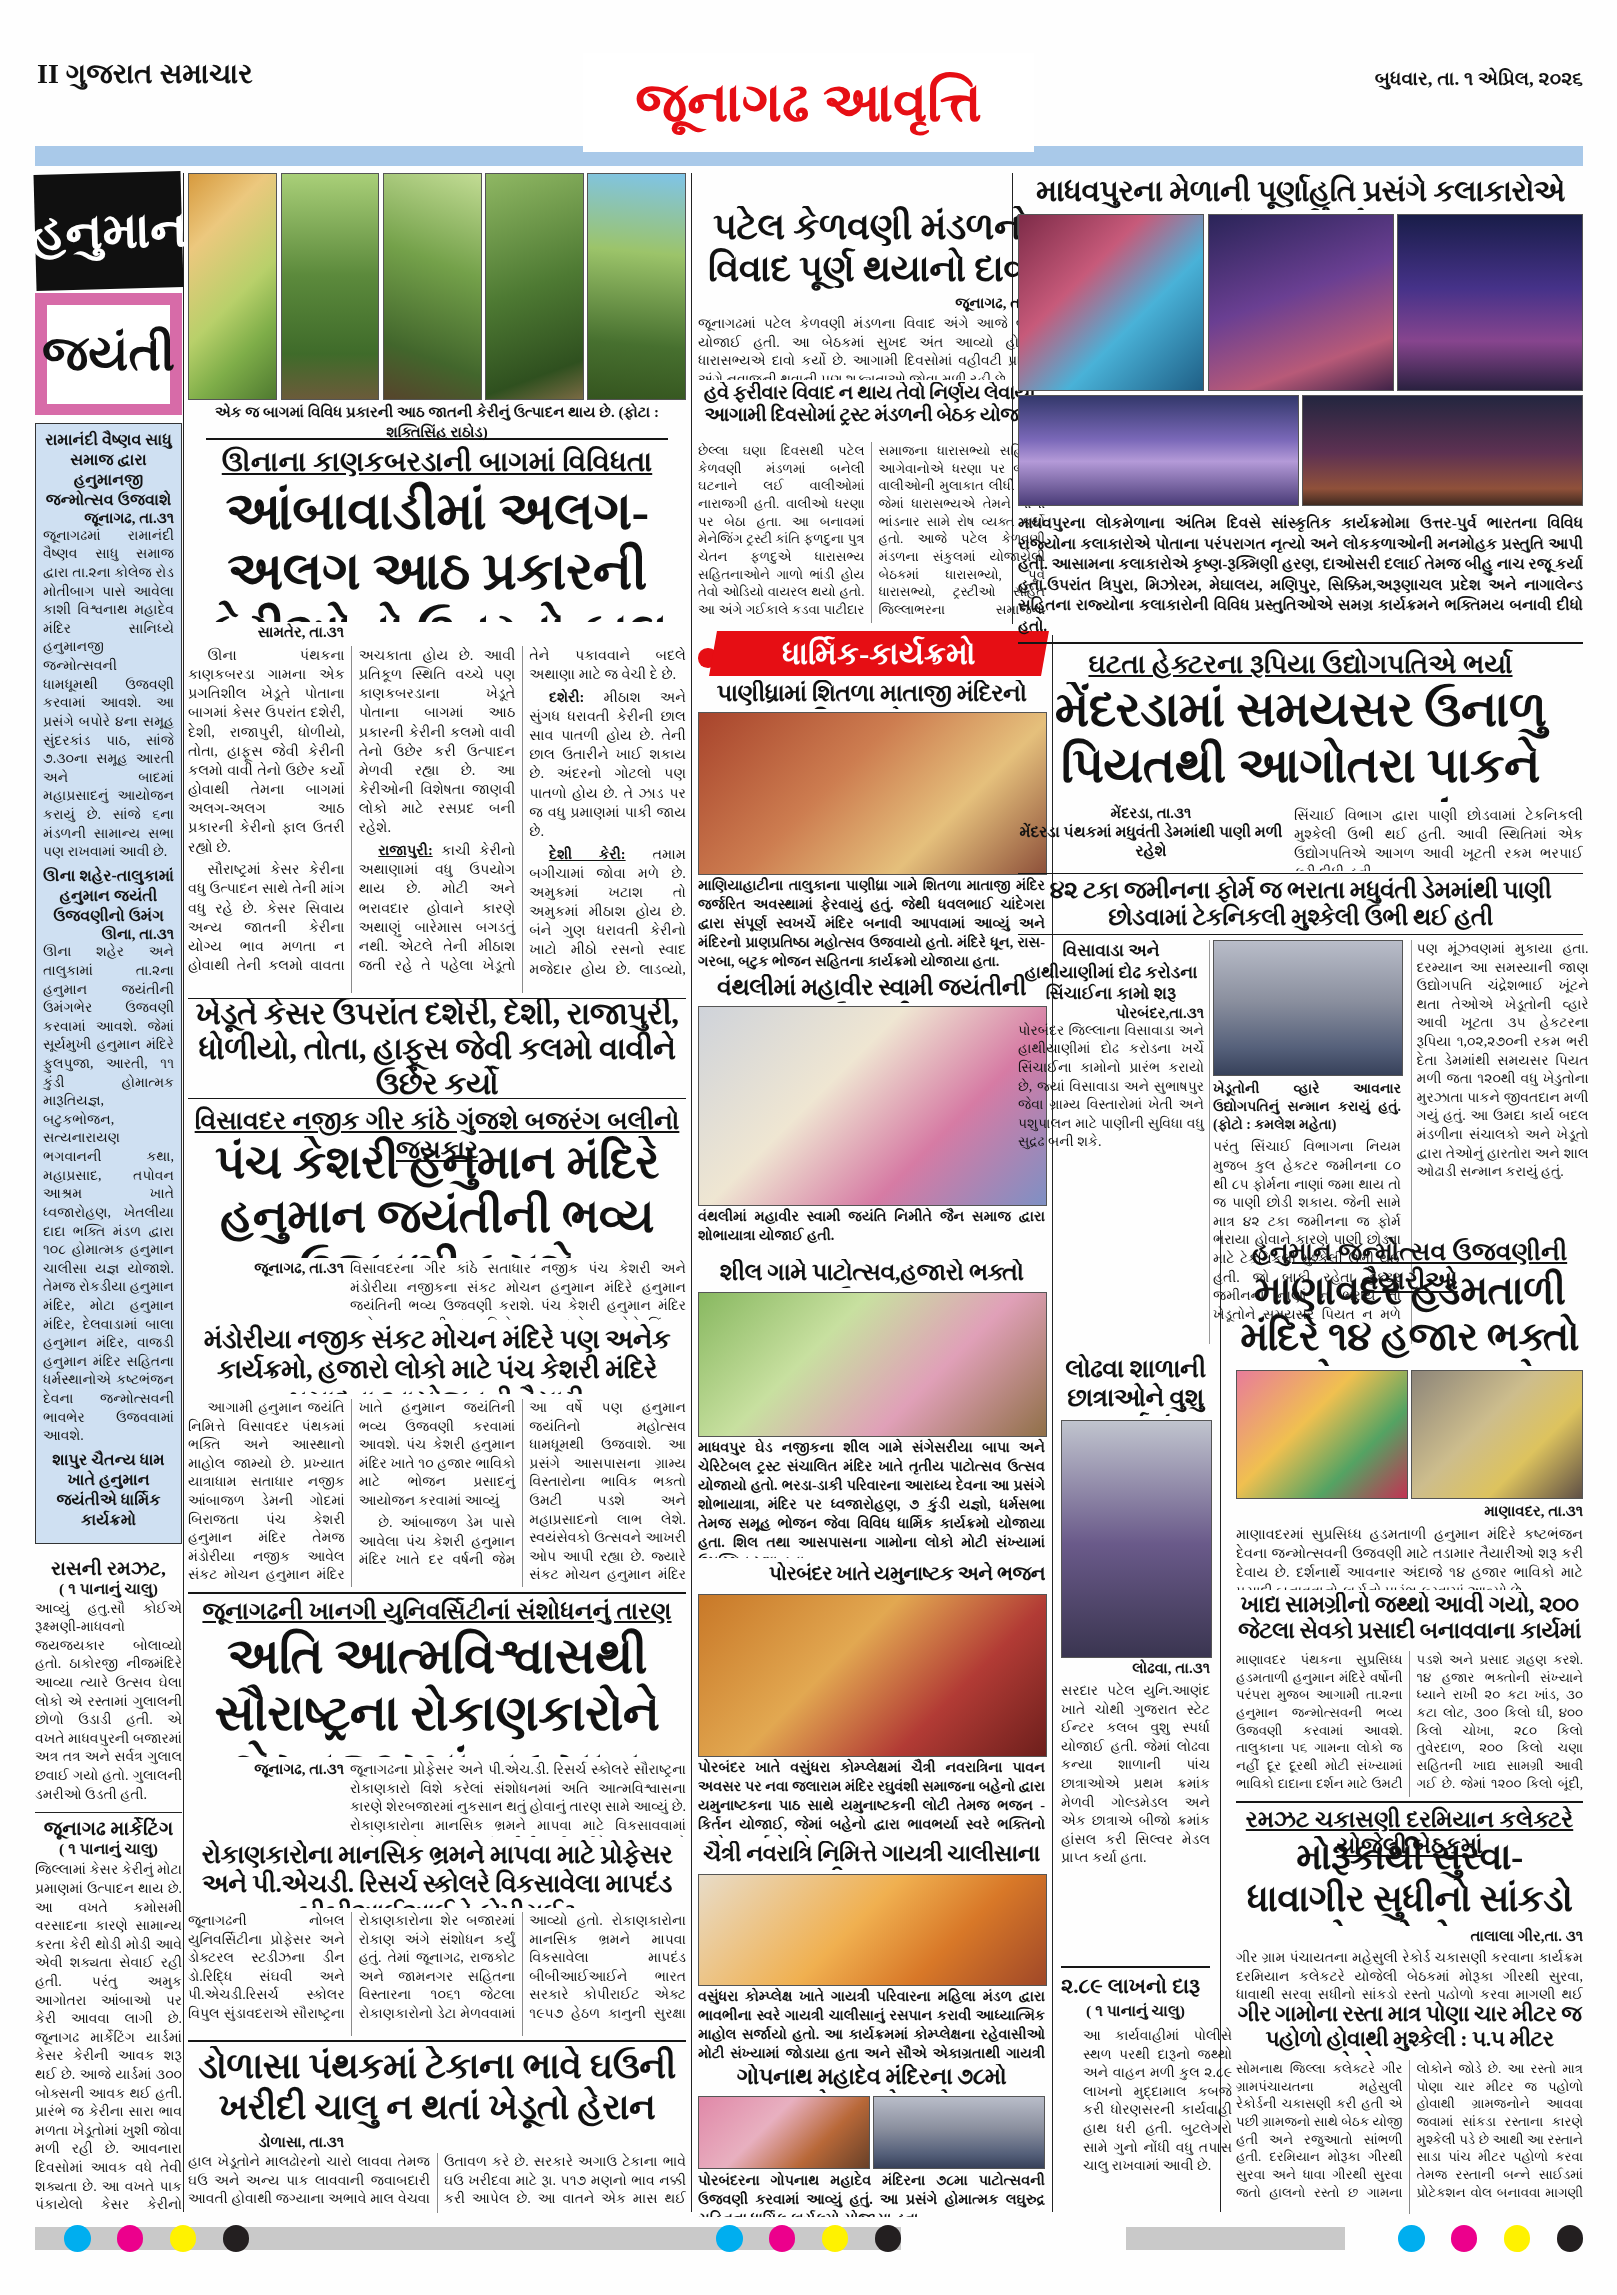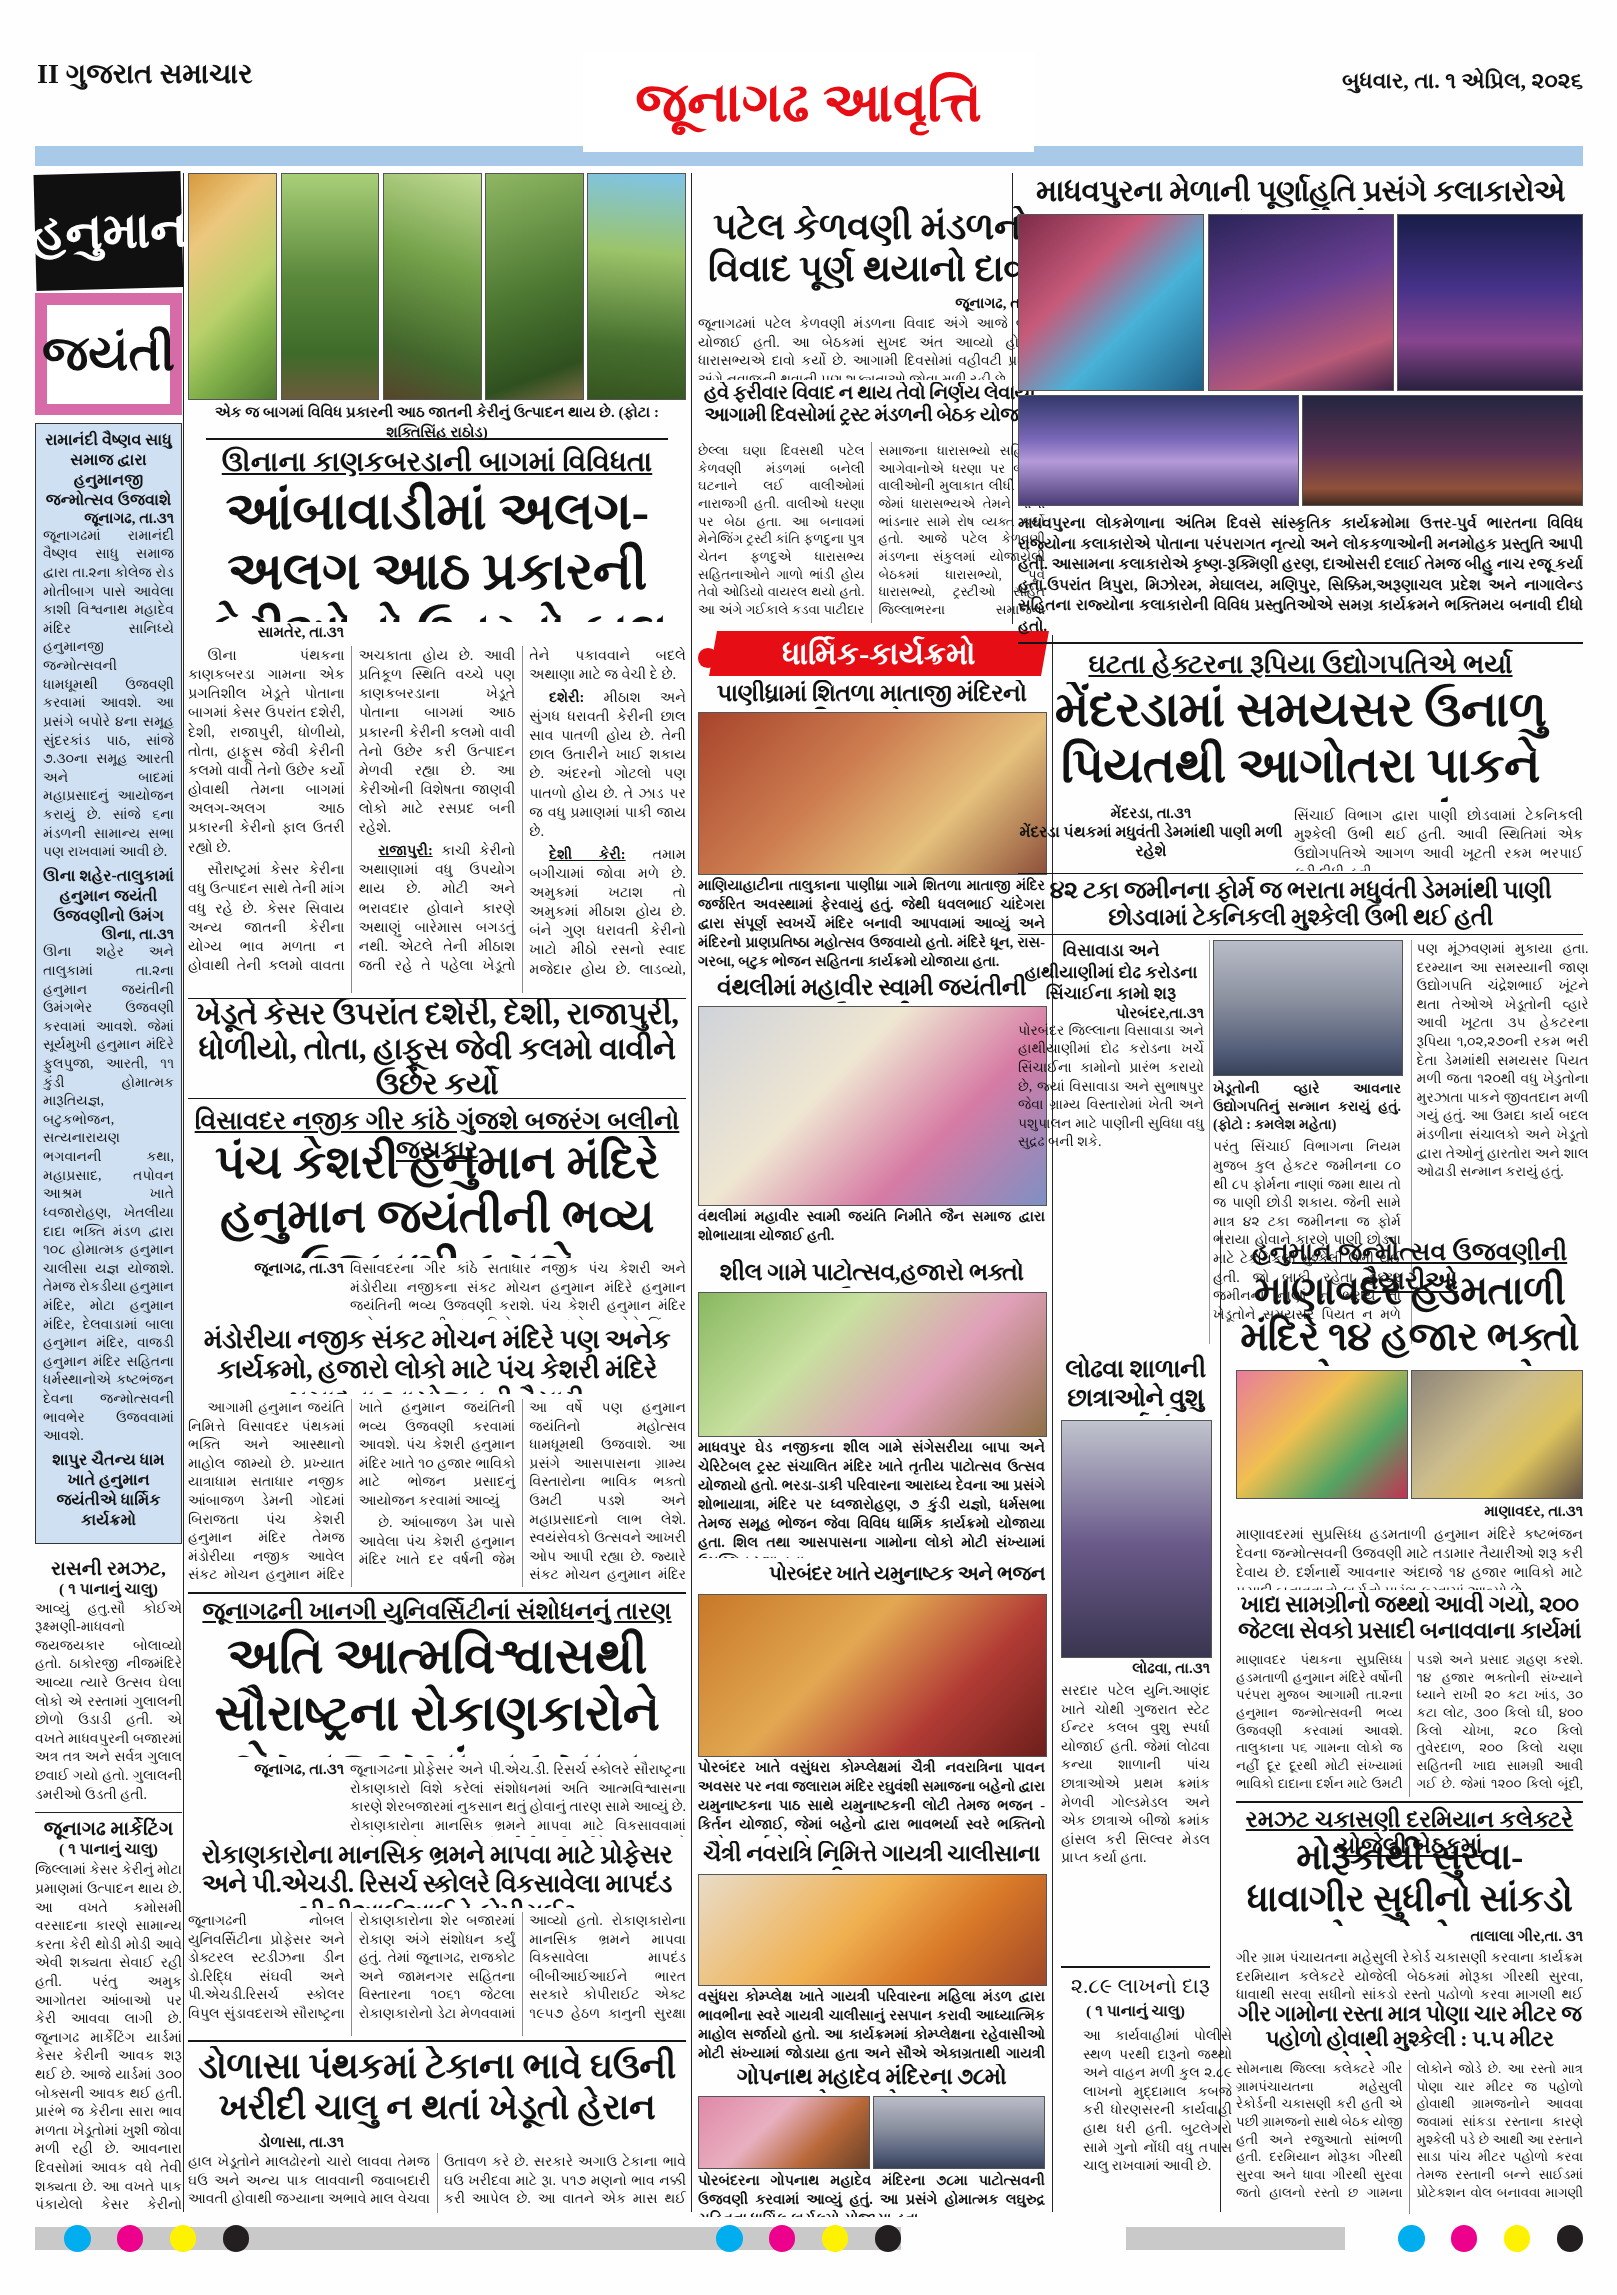--- a/index.html
+++ b/index.html
@@ -48,21 +48,21 @@
 
 <div class="page">
 
   <div class="abs" style="left:37px;top:58px;width:439px;font-size:28px;font-weight:bold;">
     <span>II</span>
     <span>ગુજરાત સમાચાર</span>
   </div>
   <div class="abs" style="left:35px;top:146px;width:1548px;height:19.6px;background:#a9c9e9;"></div>
   <div class="abs" style="left:583px;top:53px;width:451px;background:#fff;z-index:3;
        font-size:55px;font-weight:bold;color:#e60e14;text-align:center;line-height:1.8;">જૂનાગઢ આવૃત્તિ</div>
-  <div class="abs" style="left:1121px;top:68px;width:462px;font-size:22px;font-weight:bold;text-align:right;">બુધવાર, તા. ૧ એપ્રિલ, ૨૦૨૬</div>
+  <div class="abs" style="left:1121px;top:68px;width:462px;font-size:19px;font-weight:bold;text-align:right;">બુધવાર, તા. ૧ એપ્રિલ, ૨૦૨૬</div>
 
   <div class="abs vrule" style="left:183px;top:173px;height:2039px;"></div>
   <div class="abs vrule" style="left:691px;top:173px;height:2039px;"></div>
   <div class="abs vrule" style="left:1012px;top:173px;height:451px;"></div>
   <div class="abs vrule" style="left:1052px;top:635px;height:1577px;"></div>
   <div class="abs vrule" style="left:1220px;top:1230px;height:982px;"></div>
 
   <div class="abs" style="left:35px;top:173px;width:147px;height:116px;background:#101010;transform:rotate(-1.5deg);
        display:flex;align-items:center;justify-content:center;">
     <span style="color:#fff;font-size:50px;font-weight:bold;">હનુમાન</span>
@@ -237,21 +237,21 @@
     <div class="cap" style="font-size:14px;margin-top:3.5px;">ખેડૂતોની વ્હારે આવનાર ઉદ્યોગપતિનું સન્માન કરાયું હતું. (ફોટો : કમલેશ મહેતા)</div>
     <div class="t clip" style="font-size:14px;margin-top:3.5px;height:185px;">પરંતુ સિંચાઈ વિભાગના નિયમ મુજબ કુલ હેકટર જમીનના ૮૦ થી ૮૫ ફોર્મના નાણાં જમા થાય તો જ પાણી છોડી શકાય. જેની સામે માત્ર ૪૨ ટકા જમીનના જ ફોર્મ ભરાયા હોવાને કારણે પાણી છોડવા માટે ટેકનિકલી મુશ્કેલી ઉભી થઈ હતી. જો બાકી રહેતા હેકટર જમીનના નાણાં ન ભરાય તો ખેડૂતોને સમયસર પિયત ન મળે તેવી સ્થિતિમાં ખેડૂતો</div>
   </div>
   <div class="abs t clip" style="left:1411px;top:940px;width:172px;height:404px;font-size:14px;border-left:0.6px solid #999;padding-left:4.6px;">પણ મૂંઝવણમાં મુકાયા હતા. દરમ્યાન આ સમસ્યાની જાણ ઉદ્યોગપતિ ચંદ્રેશભાઈ ખૂંટને થતા તેઓએ ખેડૂતોની વ્હારે આવી ખૂટતા ૩૫ હેકટરના રૂપિયા ૧,૦૨,૨૭૦ની રકમ ભરી દેતા ડેમમાંથી સમયસર પિયત મળી જતા ૧૨૦થી વધુ ખેડુતોના મુરઝાતા પાકને જીવતદાન મળી ગયું હતું. આ ઉમદા કાર્ય બદલ મંડળીના સંચાલકો અને ખેડૂતો દ્વારા તેઓનું હારતોરા અને શાલ ઓઢાડી સન્માન કરાયું હતું.</div>
 
   <div class="abs h clip" style="left:1061px;top:1354px;width:149px;height:62px;font-size:25.4px;">લોઢવા શાળાની છાત્રાઓને વુશુ સ્પર્ધામાં ગોલ્ડમેડલ</div>
   <div class="abs ph p-team" style="left:1061px;top:1420px;width:149px;height:236px;"></div>
   <div class="abs d" style="left:1061px;top:1660px;width:149px;">લોઢવા, તા.૩૧</div>
   <div class="abs t clip" style="left:1061px;top:1682px;width:149px;height:277px;font-size:14px;">સરદાર પટેલ યુનિ.આણંદ ખાતે ચોથી ગુજરાત સ્ટેટ ઈન્ટર કલબ વુશુ સ્પર્ધા યોજાઈ હતી. જેમાં લોઢવા કન્યા શાળાની પાંચ છાત્રાઓએ પ્રથમ ક્રમાંક મેળવી ગોલ્ડમેડલ અને એક છાત્રાએ બીજો ક્રમાંક હાંસલ કરી સિલ્વર મેડલ પ્રાપ્ત કર્યા હતા.</div>
   <div class="abs hrule" style="left:1061px;top:1966px;width:149px;"></div>
-  <div class="abs" style="left:1061px;top:1974px;width:149px;font-size:21px;font-weight:normal;text-align:right;">૨.૮૯ લાખનો દારૂ</div>
+  <div class="abs" style="left:1061px;top:1974px;width:149px;font-size:21px;font-weight:bold;text-align:left;">૨.૮૯ લાખનો દારૂ</div>
   <div class="abs" style="left:1061px;top:2002px;width:149px;font-size:15.6px;font-weight:bold;text-align:center;">( ૧ પાનાનું ચાલુ)</div>
   <div class="abs t clip" style="left:1083px;top:2027px;width:149px;height:185px;font-size:14px;">આ કાર્યવાહીમાં પોલીસે સ્થળ પરથી દારૂનો જથ્થો અને વાહન મળી કુલ ૨.૮૯ લાખનો મુદ્દામાલ કબજે કરી ધોરણસરની કાર્યવાહી હાથ ધરી હતી. બુટલેગરો સામે ગુનો નોંધી વધુ તપાસ ચાલુ રાખવામાં આવી છે.</div>
 
   <div class="abs k" style="left:1236px;top:1237px;width:347px;font-size:25.4px;">હનુમાન જન્મોત્સવ ઉજવણીની તૈયારીઓ</div>
   <div class="abs h clip" style="left:1236px;top:1268px;width:347px;height:98px;font-size:40px;">માણાવદર હડમતાળી મંદિરે ૧૪ હજાર ભક્તો માટે પ્રસાદ બનશે</div>
   <div class="abs" style="left:1236px;top:1370px;width:347px;height:129px;display:flex;gap:3.5px;">
     <div class="ph p-shrine" style="flex:1;"></div>
     <div class="ph p-food" style="flex:1;"></div>
   </div>
   <div class="abs d" style="left:1236px;top:1503px;width:347px;">માણાવદર, તા.૩૧</div>

